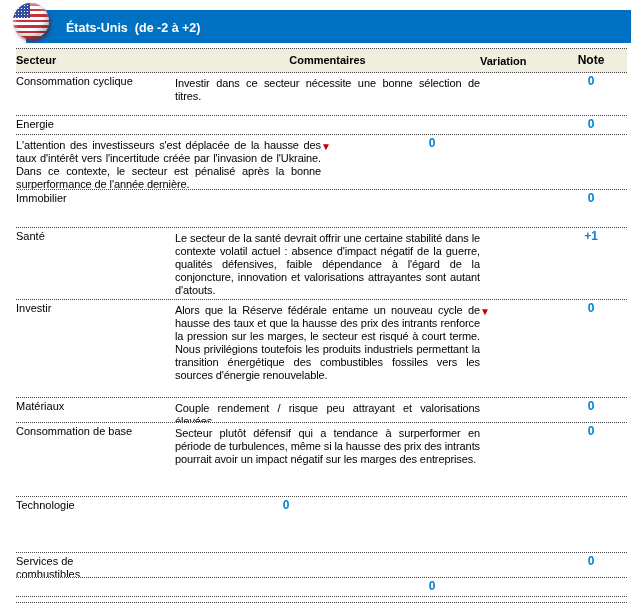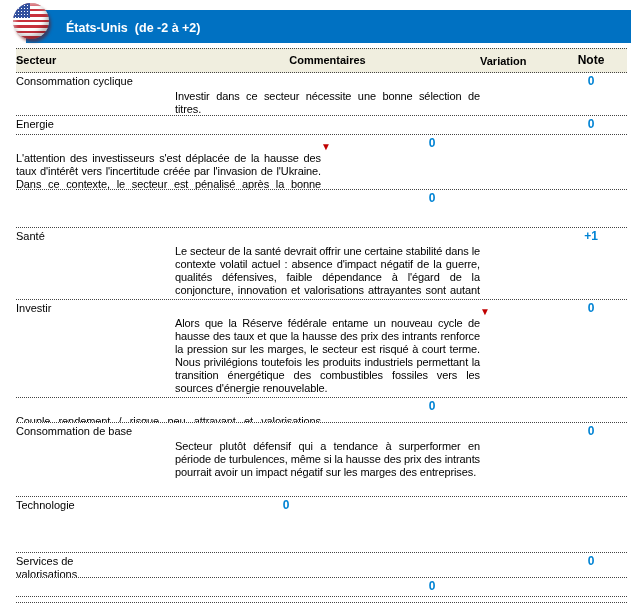--- a/index.html
+++ b/index.html
@@ -38,21 +38,21 @@
 
   
   .sector-table { position:absolute; left:16px; top:48px; width:611px; }
   .row { display:flex; width:611px; border-bottom:1px dotted #444; overflow:hidden; }
   .row.header {
     background:#F0EEDF; border-top:1px dotted #444; height:25px;
     align-items:center; font-weight:bold; font-size:11px;
   }
   .cell { flex:none; }
   .sect  { width:159px; padding:2px 0 0 0; font-size:11px; line-height:13px; }
-  .comm  { width:305px; padding-top:17px; font-size:11px; line-height:13px;
+  .comm  { width:305px; padding-top:4px; font-size:11px; line-height:13px;
            text-align:justify; letter-spacing:-0.1px; }
   .vari  { width:75px;  padding-top:1px; text-align:left; }
   .note  { width:72px;  padding-top:2px; text-align:center; font-weight:bold;
            font-size:12px; line-height:13px; color:#0083D4; }
   .header .sect { padding-top:0; }
   .header .comm { text-align:center; padding-top:0; letter-spacing:0; }
   .header .vari, .header .note { padding-top:0; color:#000; }
   .tri { color:#C00000; font-size:10px; line-height:13px; }
 
   
@@ -99,60 +99,62 @@
       <div class="cell note">0</div>
     </div>
 
     <div class="row r2">
       <div class="cell comm">L'attention des investisseurs s'est déplacée de la hausse des taux d'intérêt vers l'incertitude créée par l'invasion de l'Ukraine. Dans ce contexte, le secteur est pénalisé après la bonne surperformance de l'année dernière.</div>
       <div class="cell vari"><span class="tri">▼</span></div>
       <div class="cell note">0</div>
     </div>
 
     <div class="row r3">
+      <div class="cell sect">Immobilier</div>
       <div class="cell comm"></div>
       <div class="cell vari"><span class="tri"></span></div>
       <div class="cell note">0</div>
     </div>
 
     <div class="row r4">
       <div class="cell sect">Santé</div>
       <div class="cell comm">Le secteur de la santé devrait offrir une certaine stabilité dans le contexte volatil actuel : absence d'impact négatif de la guerre, qualités défensives, faible dépendance à l'égard de la conjoncture, innovation et valorisations attrayantes sont autant d'atouts.</div>
       <div class="cell vari"><span class="tri"></span></div>
       <div class="cell note">+1</div>
     </div>
 
     <div class="row r5">
       <div class="cell sect">Investir</div>
       <div class="cell comm">Alors que la Réserve fédérale entame un nouveau cycle de hausse des taux et que la hausse des prix des intrants renforce la pression sur les marges, le secteur est risqué à court terme. Nous privilégions toutefois les produits industriels permettant la transition énergétique des combustibles fossiles vers les sources d'énergie renouvelable.</div>
       <div class="cell vari"><span class="tri">▼</span></div>
       <div class="cell note">0</div>
     </div>
 
     <div class="row r6">
+      <div class="cell sect">Matériaux</div>
       <div class="cell comm">Couple rendement / risque peu attrayant et valorisations élevées.</div>
       <div class="cell vari"><span class="tri"></span></div>
       <div class="cell note">0</div>
     </div>
 
     <div class="row r7">
       <div class="cell sect">Consommation de base</div>
       <div class="cell comm">Secteur plutôt défensif qui a tendance à surperformer en période de turbulences, même si la hausse des prix des intrants pourrait avoir un impact négatif sur les marges des entreprises.</div>
       <div class="cell vari"><span class="tri"></span></div>
       <div class="cell note">0</div>
     </div>
 
     <div class="row r8">
       <div class="cell sect">Technologie</div>
       <div class="cell vari"><span class="tri"></span></div>
       <div class="cell note">0</div>
     </div>
 
     <div class="row r9">
-      <div class="cell sect">Services de valorisations</div>
+      <div class="cell sect">Services de combustibles</div>
       <div class="cell comm"></div>
       <div class="cell vari"><span class="tri"></span></div>
       <div class="cell note">0</div>
     </div>
 
     <div class="row r10">
       <div class="cell comm"></div>
       <div class="cell vari"><span class="tri"></span></div>
       <div class="cell note">0</div>
     </div>

